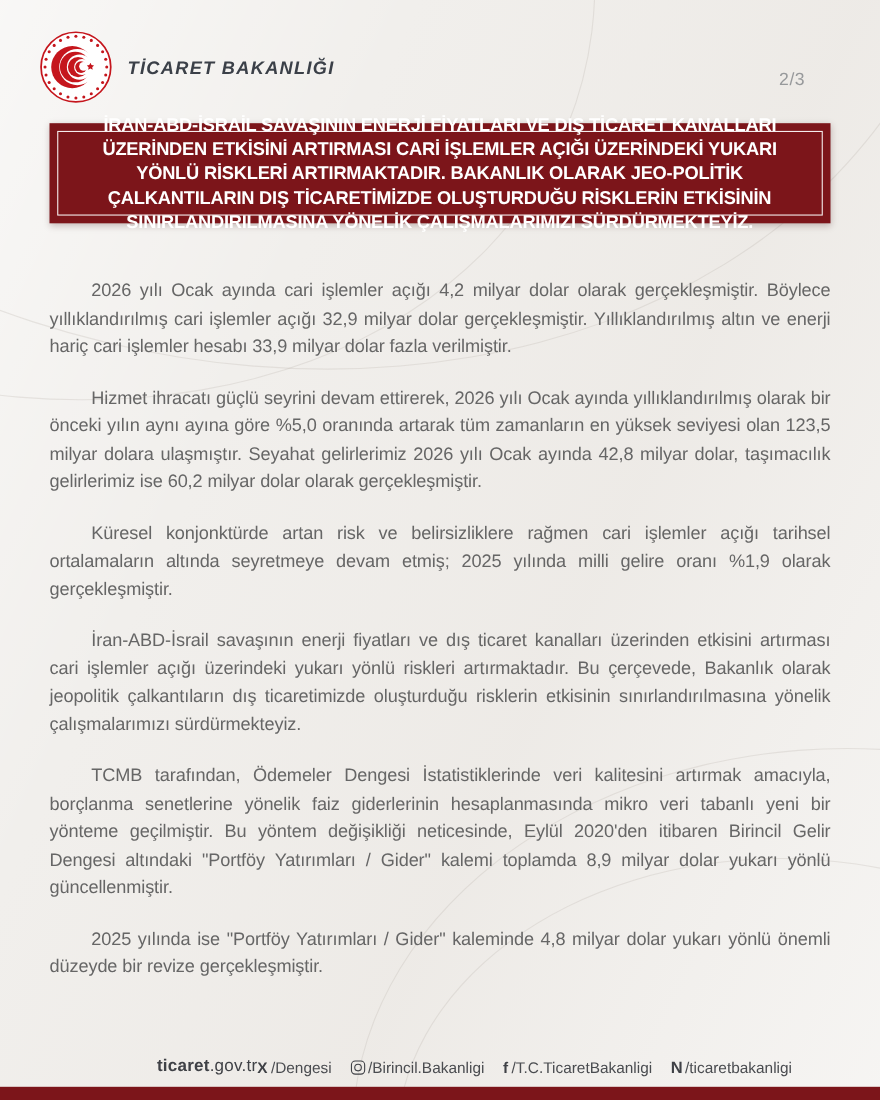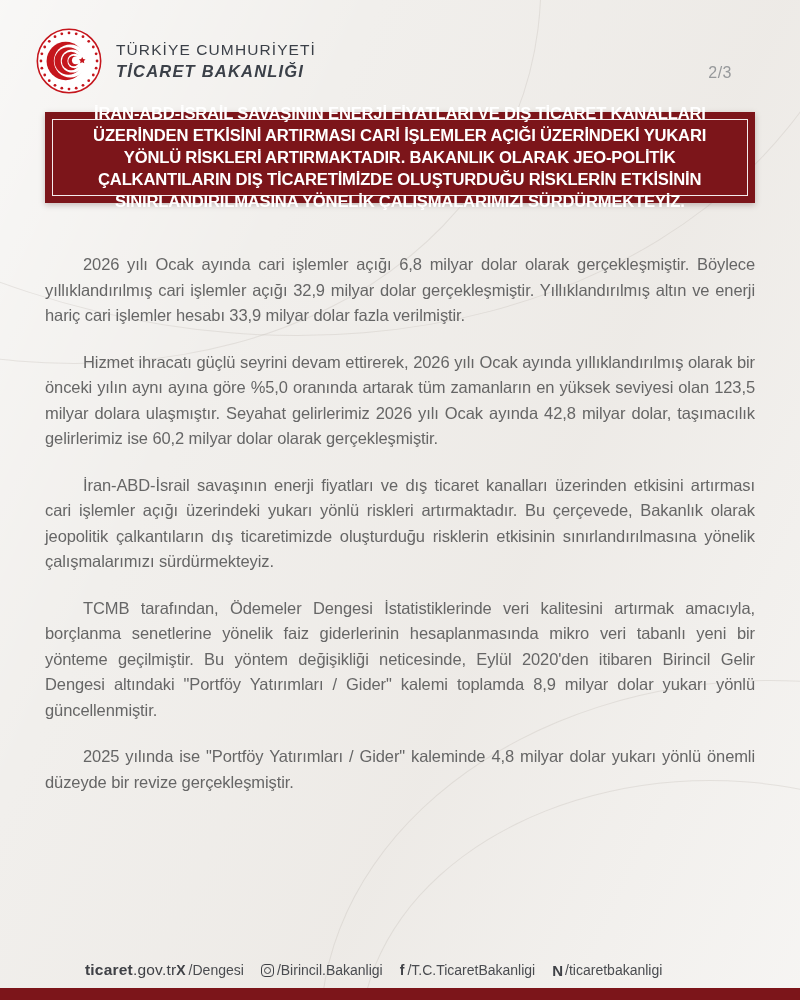--- a/index.html
+++ b/index.html
@@ -57,21 +57,21 @@
   .content { position: absolute; left: 45px; top: 252px; width: 710px; }
   .content p {
     color: #666666; font-size: 16.5px; line-height: 25.5px;
     text-align: justify; text-align-last: left; text-indent: 38px;
     letter-spacing: -0.1px; margin-bottom: 21px;
   }
 
   
   .footer {
     position: absolute; left: 0; right: 0; top: 956px; height: 28px;
-    display: flex; align-items: center; justify-content: flex-start;
+    display: flex; align-items: center; justify-content: flex-end;
     padding: 0 80px 0 85px;
   }
   .website { font-size: 15.5px; color: #3f4146; letter-spacing: .2px; }
   .website .b { font-weight: 700; }
   .social { display: flex; align-items: center; gap: 17px; }
   .social-item { display: flex; align-items: center; gap: 3px; color: #4a4c50; font-size: 14px; }
   .icon-glyph { font-weight: 800; font-size: 14px; color: #3f4146; display: inline-block; line-height: 1; }
   .ig-icon {
     width: 13px; height: 13px; border: 1.6px solid #3f4146; border-radius: 4px;
     position: relative; display: inline-block;
@@ -133,39 +133,39 @@
     <circle cx="52" cy="50" r="25" fill="#ffffff"></circle>
     <circle cx="49" cy="50" r="21" fill="#c5161d"></circle>
     <circle cx="55" cy="50" r="17.5" fill="#ffffff"></circle>
     <circle cx="53" cy="50" r="14" fill="#c5161d"></circle>
     <circle cx="58.5" cy="50" r="11" fill="#ffffff"></circle>
     <circle cx="57" cy="50" r="8" fill="#c5161d"></circle>
     <circle cx="60.5" cy="49" r="6" fill="#ffffff"></circle>
     <path d="M70 44 l1.55 3.14 3.47 .5 -2.51 2.45 .59 3.46 -3.1 -1.63 -3.1 1.63 .59 -3.46 -2.51 -2.45 3.47 -.5 z" fill="#c5161d"></path>
   </svg>
   <div class="wordmark">
-    <div class="line1">TÜRKİYE CUMHURİYETİ</div>
     <div class="line2">TİCARET BAKANLIĞI</div>
   </div>
 </div>
 
 <div class="page-indicator">2/3</div>
 
 <div class="banner">
   <div class="inner-frame"></div>
   <div class="line">İRAN-ABD-İSRAİL SAVAŞININ ENERJİ FİYATLARI VE DIŞ TİCARET KANALLARI</div>
   <div class="line">ÜZERİNDEN ETKİSİNİ ARTIRMASI CARİ İŞLEMLER AÇIĞI ÜZERİNDEKİ YUKARI</div>
   <div class="line">YÖNLÜ RİSKLERİ ARTIRMAKTADIR. BAKANLIK OLARAK JEO-POLİTİK</div>
   <div class="line">ÇALKANTILARIN DIŞ TİCARETİMİZDE OLUŞTURDUĞU RİSKLERİN ETKİSİNİN</div>
   <div class="line">SINIRLANDIRILMASINA YÖNELİK ÇALIŞMALARIMIZI SÜRDÜRMEKTEYİZ.</div>
 </div>
 
 <div class="content">
-  <p>2026 yılı Ocak ayında cari işlemler açığı 6,8 milyar dolar olarak gerçekleşmiştir. Böylece yıllıklandırılmış cari işlemler açığı 32,9 milyar dolar gerçekleşmiştir. Yıllıklandırılmış altın ve enerji hariç cari işlemler hesabı 33,9 milyar dolar fazla verilmiştir.</p>
+  <p>2026 yılı Ocak ayında cari işlemler açığı 4,2 milyar dolar olarak gerçekleşmiştir. Böylece yıllıklandırılmış cari işlemler açığı 32,9 milyar dolar gerçekleşmiştir. Yıllıklandırılmış altın ve enerji hariç cari işlemler hesabı 33,9 milyar dolar fazla verilmiştir.</p>
   <p>Hizmet ihracatı güçlü seyrini devam ettirerek, 2026 yılı Ocak ayında yıllıklandırılmış olarak bir önceki yılın aynı ayına göre %5,0 oranında artarak tüm zamanların en yüksek seviyesi olan 123,5 milyar dolara ulaşmıştır. Seyahat gelirlerimiz 2026 yılı Ocak ayında 42,8 milyar dolar, taşımacılık gelirlerimiz ise 60,2 milyar dolar olarak gerçekleşmiştir.</p>
+  <p>Küresel konjonktürde artan risk ve belirsizliklere rağmen cari işlemler açığı tarihsel ortalamaların altında seyretmeye devam etmiş; 2025 yılında milli gelire oranı %1,9 olarak gerçekleşmiştir.</p>
   <p>İran-ABD-İsrail savaşının enerji fiyatları ve dış ticaret kanalları üzerinden etkisini artırması cari işlemler açığı üzerindeki yukarı yönlü riskleri artırmaktadır. Bu çerçevede, Bakanlık olarak jeopolitik çalkantıların dış ticaretimizde oluşturduğu risklerin etkisinin sınırlandırılmasına yönelik çalışmalarımızı sürdürmekteyiz.</p>
   <p>TCMB tarafından, Ödemeler Dengesi İstatistiklerinde veri kalitesini artırmak amacıyla, borçlanma senetlerine yönelik faiz giderlerinin hesaplanmasında mikro veri tabanlı yeni bir yönteme geçilmiştir. Bu yöntem değişikliği neticesinde, Eylül 2020'den itibaren Birincil Gelir Dengesi altındaki "Portföy Yatırımları / Gider" kalemi toplamda 8,9 milyar dolar yukarı yönlü güncellenmiştir.</p>
   <p>2025 yılında ise "Portföy Yatırımları / Gider" kaleminde 4,8 milyar dolar yukarı yönlü önemli düzeyde bir revize gerçekleşmiştir.</p>
 </div>
 
 <div class="footer">
   <div class="website">
     <span class="b">ticaret</span><span>.gov.tr</span>
   </div>
   <div class="social">

